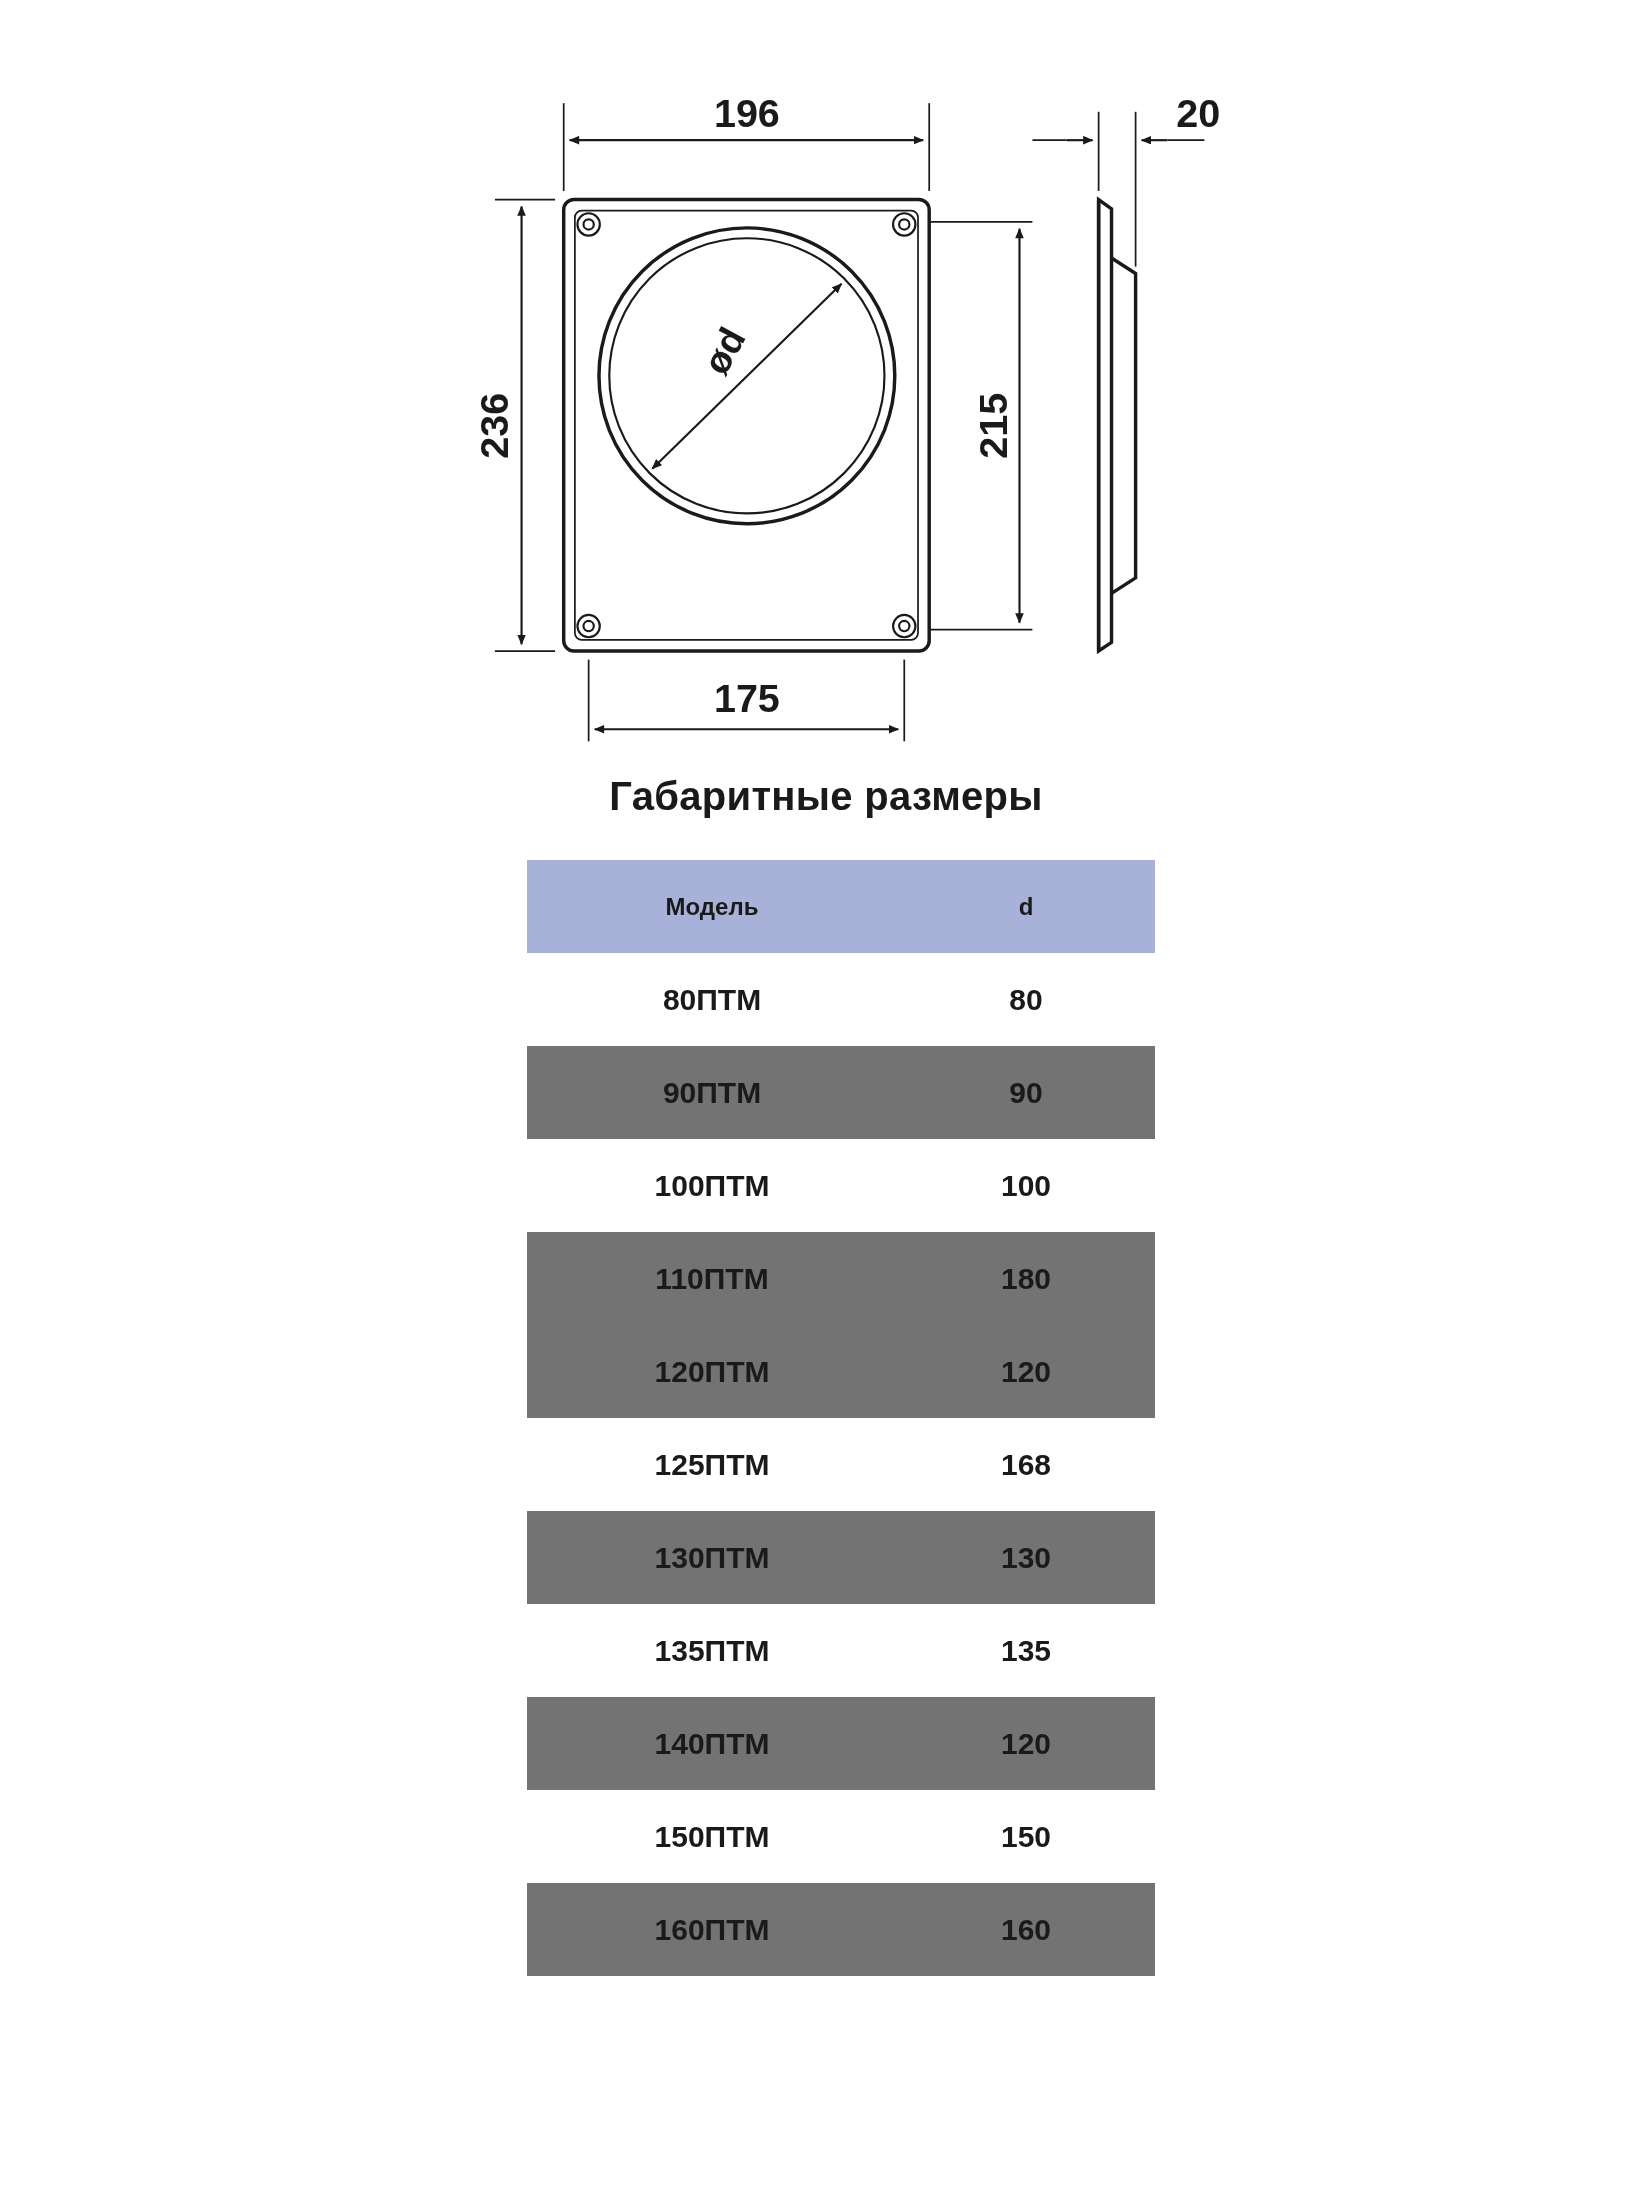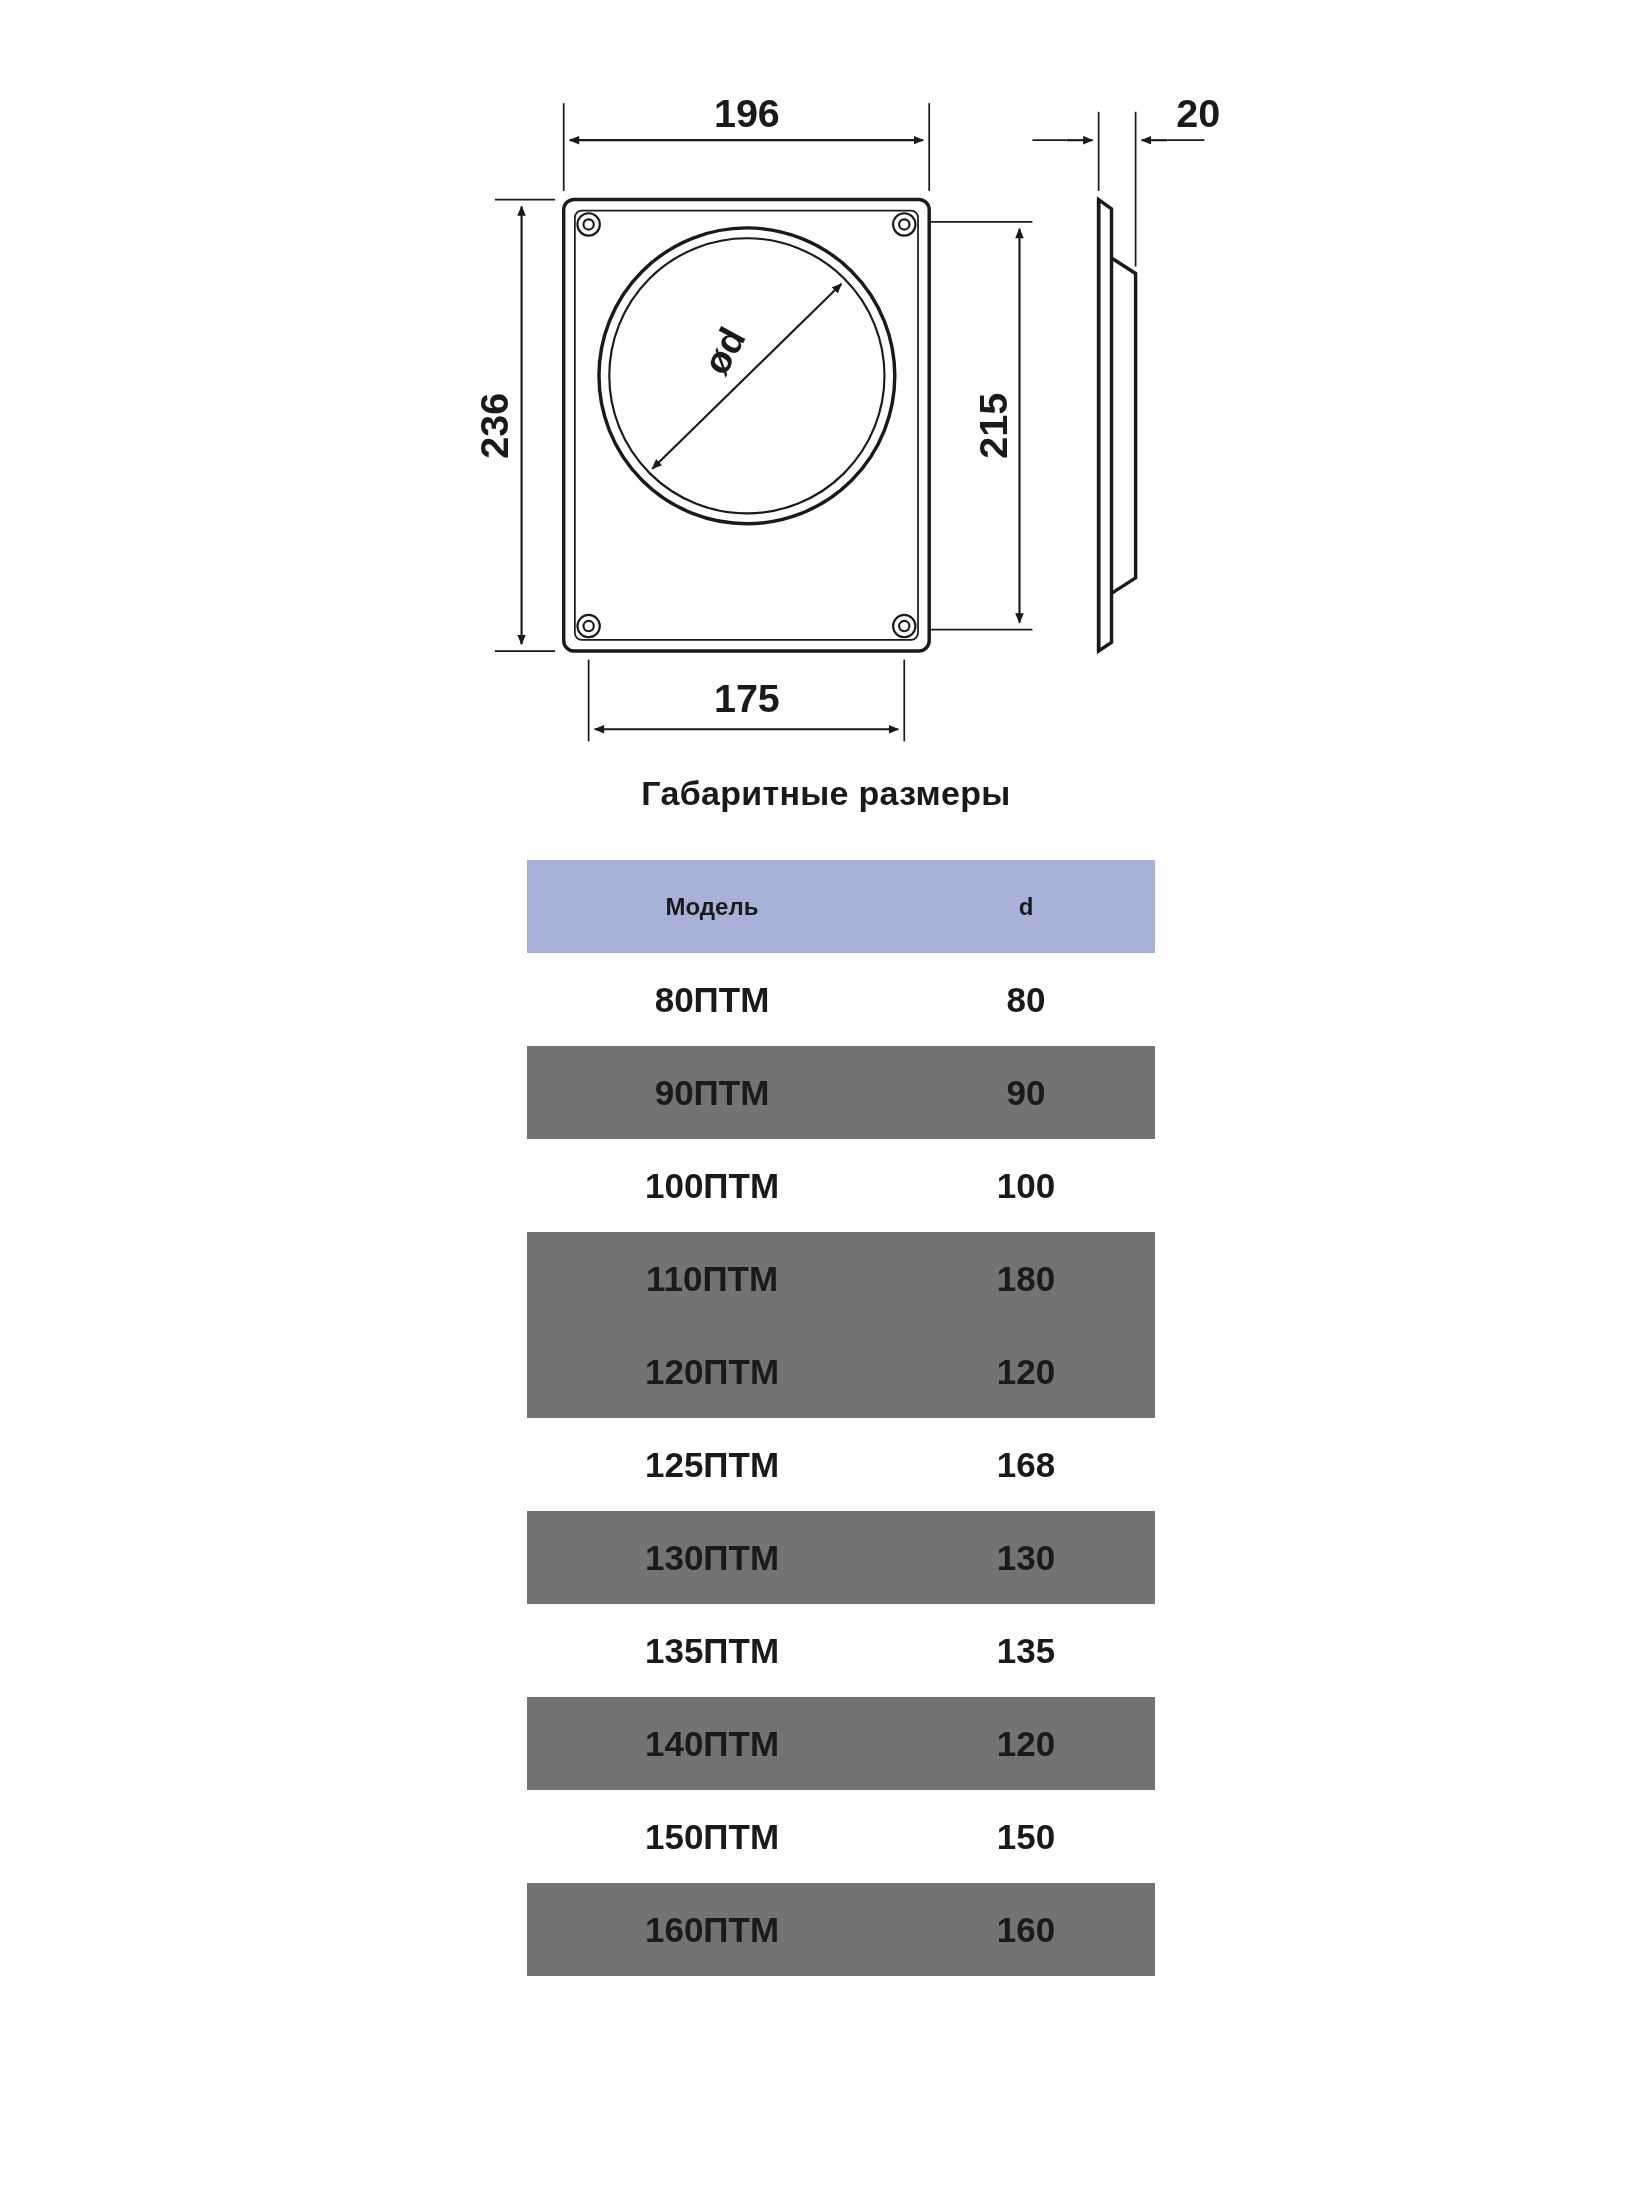--- a/index.html
+++ b/index.html
@@ -33,42 +33,42 @@
   .drawing svg {
     display: block;
   }
   
   .table-title {
     position: absolute;
     left: 0;
     top: 774px;
     width: 1652px;
     text-align: center;
-    font-size: 34px;
+    font-size: 40px;
     font-weight: bold;
     letter-spacing: 0.3px;
     color: #1a1a1a;
   }
   .table-wrap {
     position: absolute;
     left: 527px;
     top: 860px;
     width: 628px;
   }
   table.dims {
     border-collapse: collapse;
     width: 628px;
     table-layout: fixed;
   }
   table.dims th,
   table.dims td {
     height: 93px;
     text-align: center;
     vertical-align: middle;
-    font-size: 35px;
+    font-size: 30px;
     font-weight: bold;
     color: #1a1a1a;
     border: none;
     padding: 0;
   }
   table.dims thead th {
     background: #a8b2d8;
     font-size: 24px;
   }
   table.dims tbody tr.odd td {

